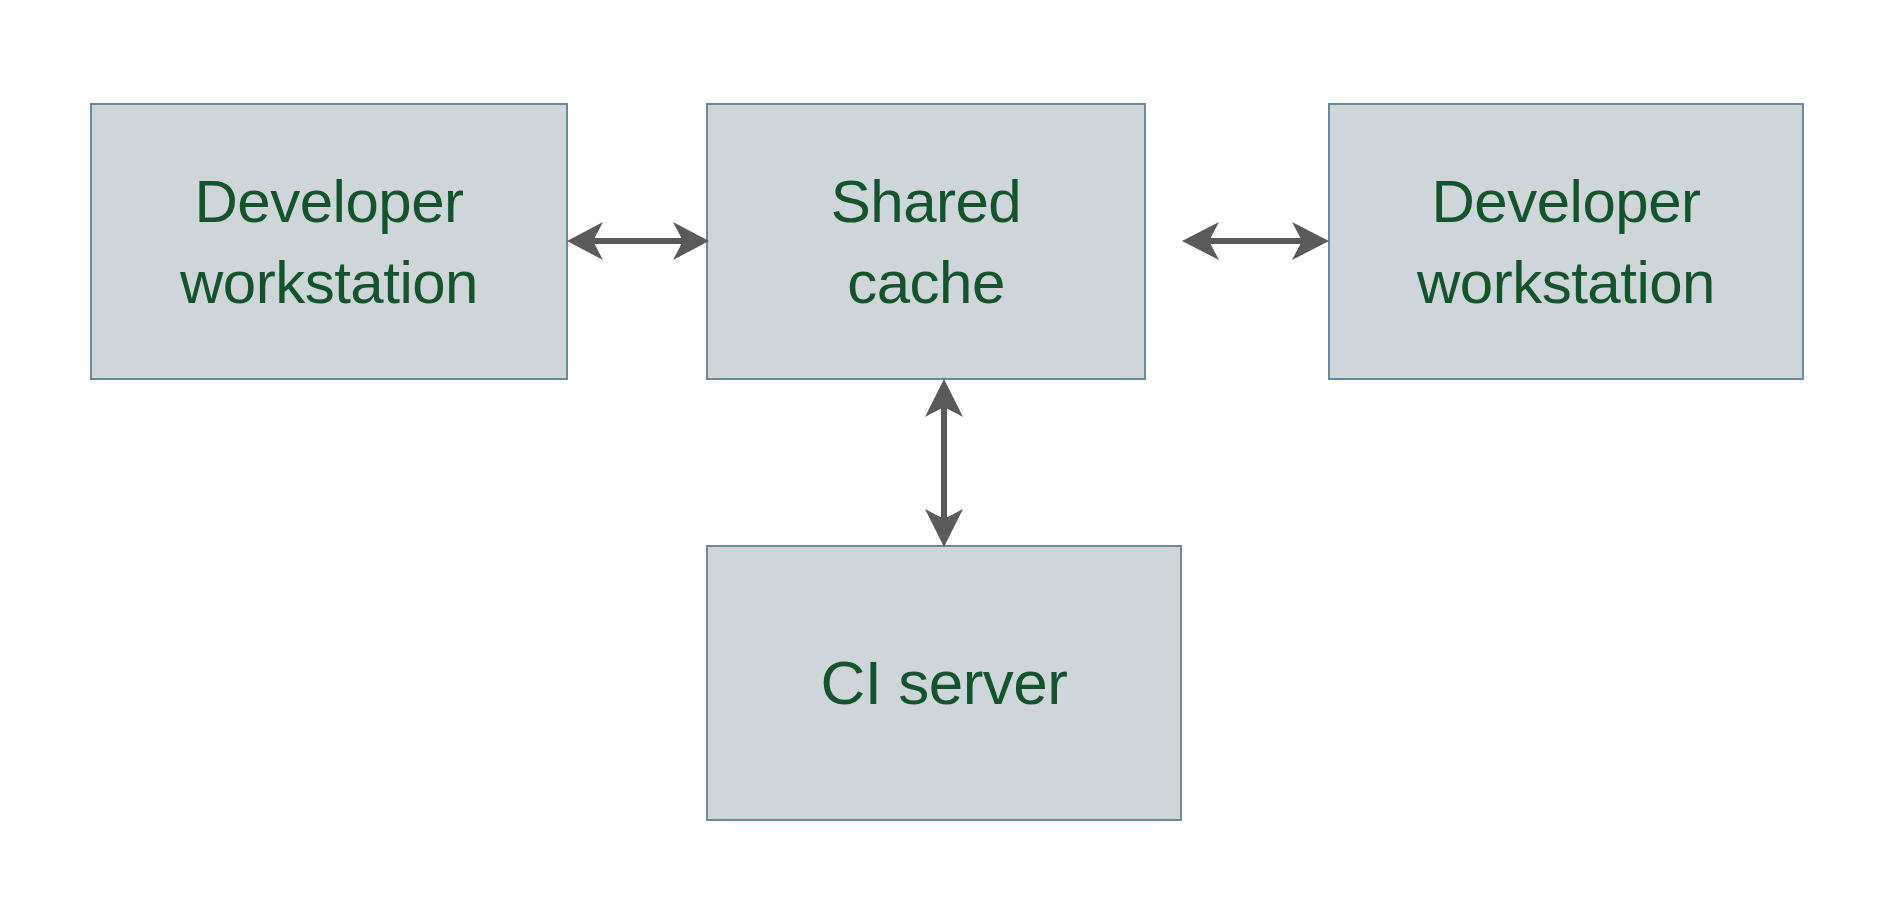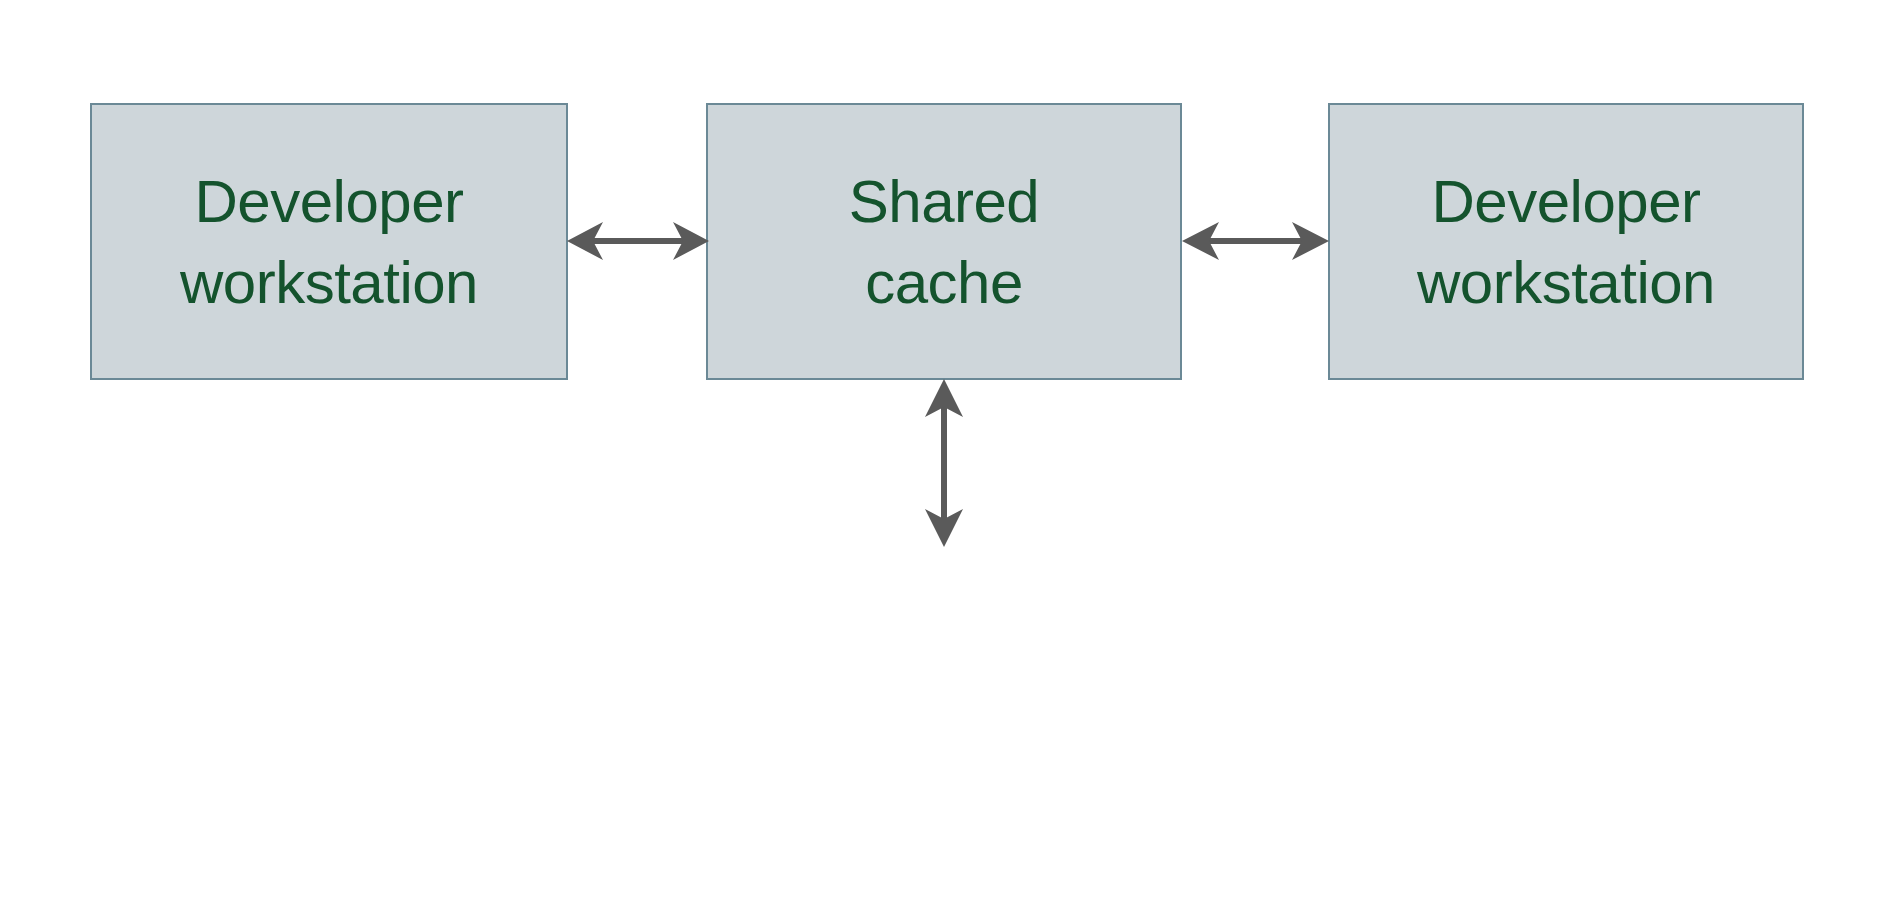--- a/index.html
+++ b/index.html
@@ -35,21 +35,21 @@
     color: #14532d;
     letter-spacing: -0.5px;
     white-space: pre-line;
     padding: 0 4px;
   }
   .node-label.two-line {
     font-size: 60px;
   }
   
   #node-dev-left  { left: 90px;   top: 103px; width: 478px; height: 277px; }
-  #node-cache     { left: 706px;  top: 103px; width: 476px; height: 277px; }
+  #node-cache     { left: 706px;  top: 103px; width: 440px; height: 277px; }
   #node-dev-right { left: 1328px; top: 103px; width: 476px; height: 277px; }
   #node-ci        { left: 706px;  top: 545px; width: 476px; height: 276px; }
 
   .edge {
     position: absolute;
     pointer-events: none;
   }
   #edge-left-cache  { left: 563px;  top: 200px; width: 150px; height: 82px; }
   #edge-cache-right { left: 1177px; top: 200px; width: 157px; height: 82px; }
   #edge-cache-ci    { left: 903px;  top: 375px; width: 82px;  height: 176px; }
@@ -69,20 +69,23 @@
   <div class="node" id="node-cache">
     <span class="node-label two-line">Shared
 cache</span>
   </div>
 
   <div class="node" id="node-dev-right">
     <span class="node-label two-line">Developer
 workstation</span>
   </div>
 
+  <div class="node" id="node-ci">
+    <span class="node-label">CI server</span>
+  </div>
 
   <div class="edge" id="edge-left-cache">
     <svg viewBox="0 0 150 82" preserveAspectRatio="none">
       <g fill="#5a5a5a">
         <rect x="28" y="38" width="94" height="6"></rect>
         <path d="M 4 41 L 40 22 L 30 41 L 40 60 Z"></path>
         <path d="M 146 41 L 110 22 L 120 41 L 110 60 Z"></path>
       </g>
     </svg>
   </div>

